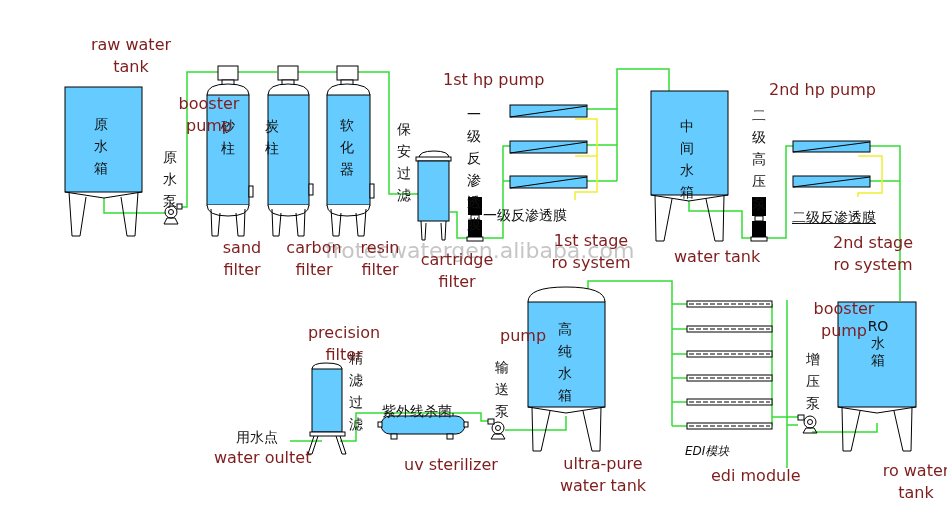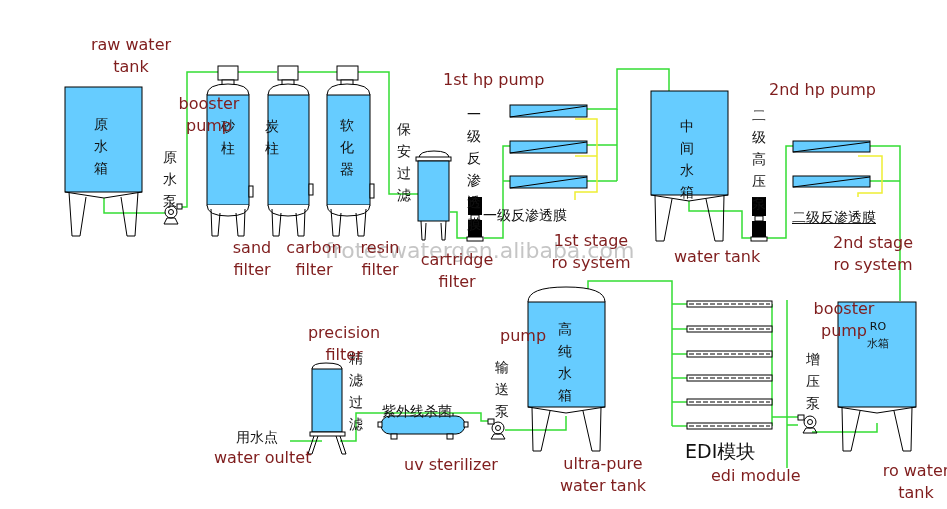--- a/index.html
+++ b/index.html
@@ -237,34 +237,34 @@
 <div class="cn vert" style="left:162px;top:146px;">原水泵</div>
 <div class="cn vert" style="left:220px;top:115px;">砂柱</div>
 <div class="cn vert" style="left:264px;top:115px;">炭柱</div>
 <div class="cn vert" style="left:339px;top:115px;font-family:Liberation Mono, monospace;">软化器</div>
 <div class="cn vert" style="left:396px;top:118px;">保安过滤</div>
 <div class="cn vert" style="left:466px;top:103px;">一级反渗透膜</div>
 <div class="cn" style="left:483px;top:205px;">一级反渗透膜</div>
 <div class="cn vert" style="left:679px;top:115px;">中间水箱</div>
 <div class="cn vert" style="left:751px;top:104px;">二级高压泵</div>
 <div class="cn" style="left:792px;top:207px;text-decoration:underline;">二级反渗透膜</div>
-<div class="cn" style="left:866px;top:318px;width:24px;white-space:normal;word-break:break-all;text-align:center;line-height:17px;font-size:11px;">RO水箱</div>
+<div class="cn" style="left:866px;top:318px;width:24px;white-space:normal;word-break:break-all;text-align:center;line-height:17px;font-size:14px;">RO水箱</div>
 <div class="cn vert" style="left:805px;top:348px;">增压泵</div>
-<div class="cn" style="left:685px;top:441px;font-size:19px;">EDI模块</div>
+<div class="cn" style="left:685px;top:441px;font-size:12px;font-style:italic;">EDI模块</div>
 <div class="cn vert" style="left:557px;top:318px;">高纯水箱</div>
 <div class="cn vert" style="left:494px;top:356px;">输送泵</div>
 <div class="cn" style="left:382px;top:390px;margin-top:11px;">紫外线杀菌</div>
 <div class="cn vert" style="left:348px;top:347px;">精滤过滤</div>
 <div class="cn" style="left:236px;top:427px;">用水点</div>
 
 <div class="lbl" style="left:55px;top:34px;white-space:pre-line;width:96px;">raw water
 tank</div>
 <div class="lbl" style="left:145px;top:93px;white-space:pre-line;width:72px;">booster
 pump</div>
-<div class="lbl" style="left:200px;top:237px;white-space:pre-line;width:48px;text-align:center;">sand
+<div class="lbl" style="left:190px;top:237px;white-space:pre-line;width:48px;text-align:center;">sand
 filter</div>
 <div class="lbl" style="left:254px;top:237px;white-space:pre-line;width:64px;">carbon
 filter</div>
 <div class="lbl" style="left:326px;top:237px;white-space:pre-line;width:52px;">resin
 filter</div>
 <div class="lbl" style="left:384px;top:249px;white-space:pre-line;width:90px;">cartridge
 filter</div>
 <div class="lbl" style="left:415px;top:69px;">1st hp pump</div>
 <div class="lbl" style="left:515px;top:230px;white-space:pre-line;width:96px;">1st stage
 ro system</div>

